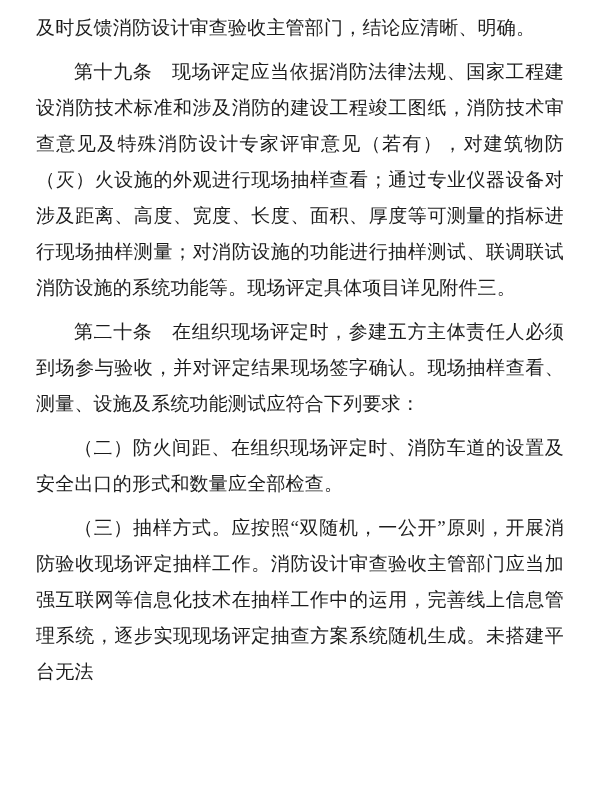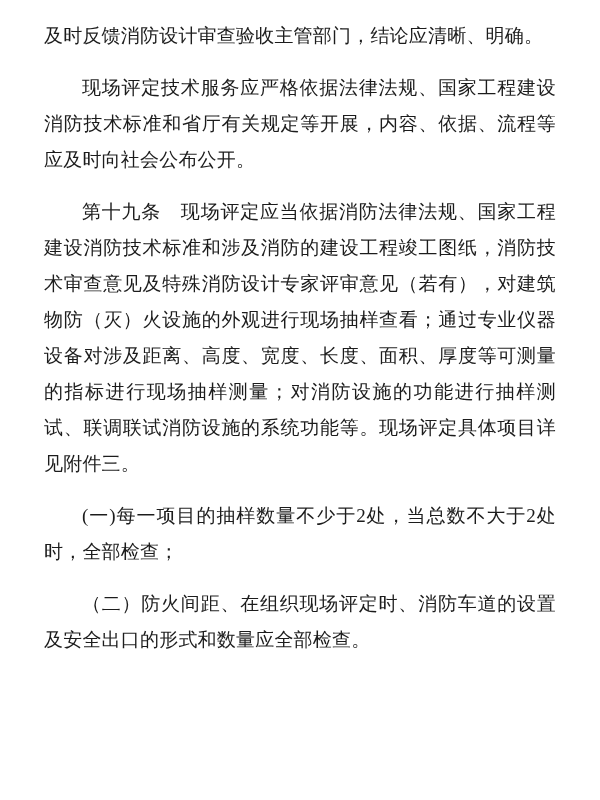--- a/index.html
+++ b/index.html
@@ -15,44 +15,44 @@
     color: #1c1c1c;
   }
   .page {
     box-sizing: border-box;
     width: 600px;
     height: 800px;
     padding: 2px 28px 0 28px;
     background: #ffffff;
   }
   p.para {
-    margin: 16px;
+    margin: 8px;
     font-size: 19px;
     line-height: 36px;
     text-align: justify;
     letter-spacing: 0.2px;
     word-break: break-all;
   }
   p.para.indent {
     text-indent: 2em;
   }
   .article-no {
     font-weight: normal;
   }
 </style>
 </head>
 <body>
 
 <div class="page">
 
   <p class="para"><span>及时反馈消防设计审查验收主管部门，结论应清晰、明确。</span></p>
 
-  <p class="para indent"><span>现场评定技术服务应严格依据法律法规、国家工程建设消防技术标准和省厅有关规定等开展，内容、依据、流程等应及时向社会公布公开。</span></p>
 
   <p class="para indent"><span class="article-no">第十九条</span><span>　现场评定应当依据消防法律法规、国家工程建设消防技术标准和涉及消防的建设工程竣工图纸，消防技术审查意见及特殊消防设计专家评审意见（若有），对建筑物防（灭）火设施的外观进行现场抽样查看；通过专业仪器设备对涉及距离、高度、宽度、长度、面积、厚度等可测量的指标进行现场抽样测量；对消防设施的功能进行抽样测试、联调联试消防设施的系统功能等。现场评定具体项目详见附件三。</span></p>
 
+  <p class="para indent"><span class="article-no">第二十条</span><span>　在组织现场评定时，参建五方主体责任人必须到场参与验收，并对评定结果现场签字确认。现场抽样查看、测量、设施及系统功能测试应符合下列要求：</span></p>
 
-  <p class="para indent"><span>(一)每一项目的抽样数量不少于2处，当总数不大于2处时，全部检查；</span></p>
 
   <p class="para indent"><span>（二）防火间距、在组织现场评定时、消防车道的设置及安全出口的形式和数量应全部检查。</span></p>
 
+  <p class="para indent"><span>（三）抽样方式。应按照“双随机，一公开”原则，开展消防验收现场评定抽样工作。消防设计审查验收主管部门应当加强互联网等信息化技术在抽样工作中的运用，完善线上信息管理系统，逐步实现现场评定抽查方案系统随机生成。未搭建平台无法</span></p>
 
 </div>
 
 </body></html>

